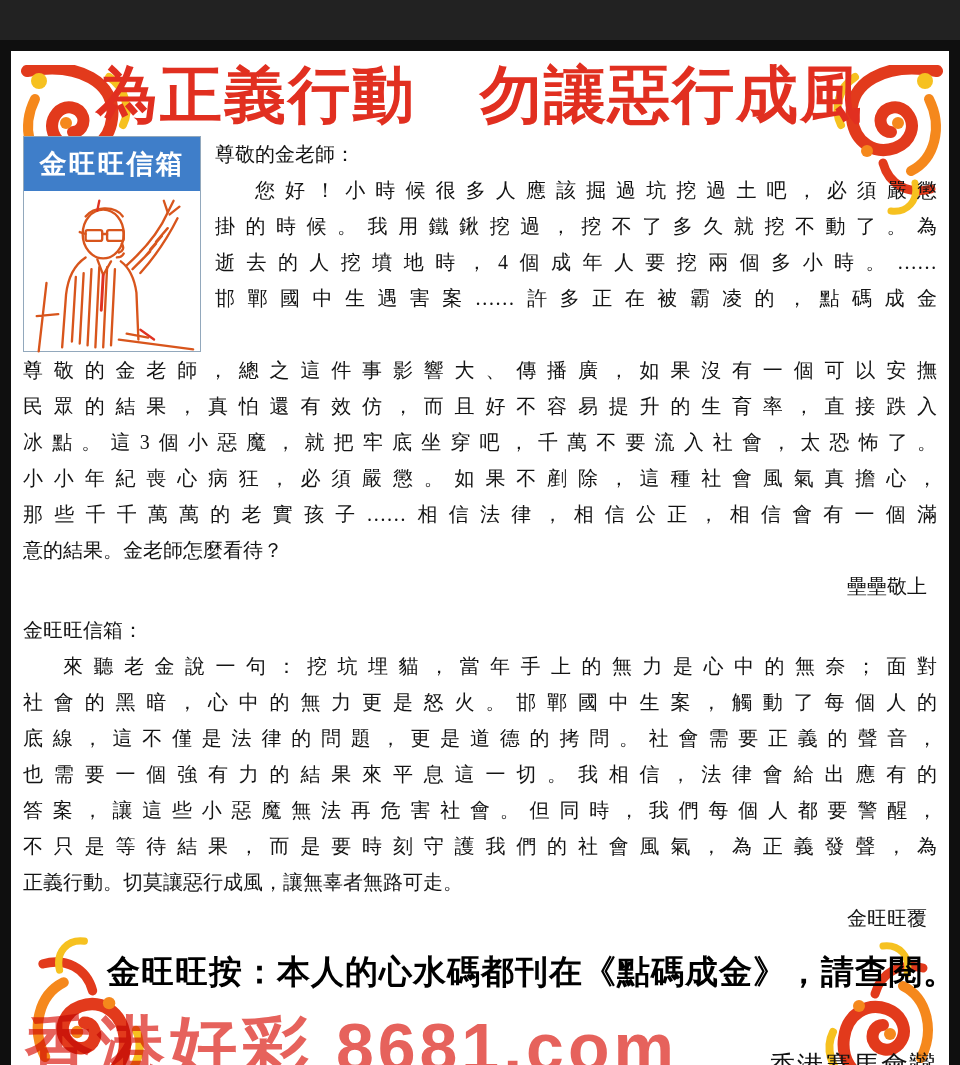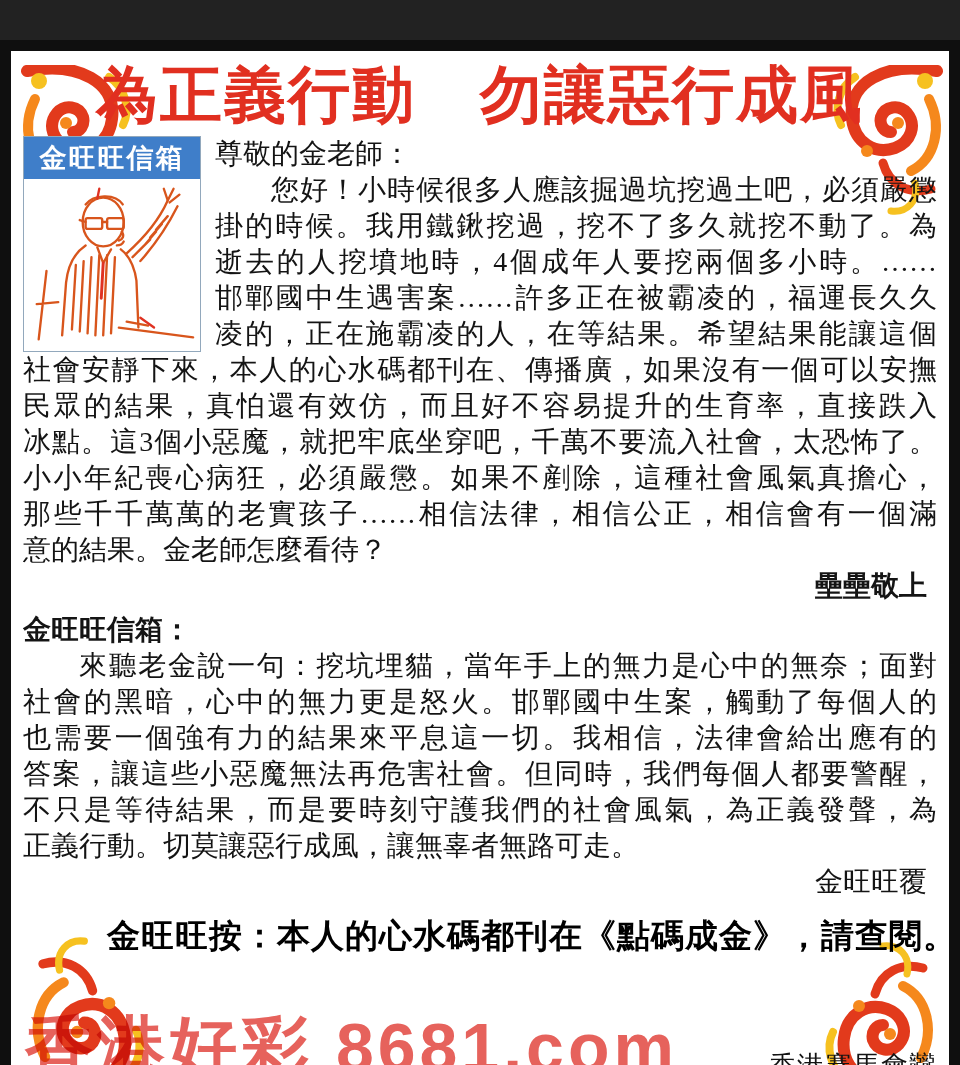--- a/index.html
+++ b/index.html
@@ -15,31 +15,31 @@
   .orn.bl{left:2px;bottom:2px;width:155px;height:155px;transform:scaleY(-1);}
   .orn.br{right:2px;bottom:2px;width:140px;height:150px;transform:scale(-1,-1);}
   .title{
     position:relative;z-index:2;margin:12px 0 8px;text-align:center;
     font-size:62px;font-weight:bold;color:#e12f20;letter-spacing:2px;line-height:1.05;
   }
   .content{position:relative;z-index:2;padding:0 12px;color:#141414;}
   .toprow{display:flex;gap:14px;}
   .logo{width:178px;min-width:178px;height:216px;border:1px solid #92a8bc;background:#ffffff;box-sizing:border-box;}
   .logo-head{
-    height:42px;background:#3f7ec9;color:#ffffff;display:flex;align-items:center;justify-content:center;
+    height:54px;background:#3f7ec9;color:#ffffff;display:flex;align-items:center;justify-content:center;
     font-family:"Liberation Sans","DejaVu Sans",sans-serif;font-weight:bold;font-size:27px;letter-spacing:2px;
   }
   .man{display:block;width:174px;height:170px;margin:1px auto 0;}
   .narrow{flex:1;min-width:0;}
-  .ln{font-size:28px;line-height:36px;height:36px;overflow:hidden;}
+  .ln{font-size:20px;line-height:36px;height:36px;overflow:hidden;}
   .just{text-align:justify;text-align-last:justify;}
   .left{text-align:left;}
   .right{text-align:right;padding-right:10px;}
   .ind{text-indent:2em;}
-  .bold{font-weight:bold;}
+  .bold{font-weight:normal;}
   .salu{margin-top:8px;}
   .note{
     margin-top:14px;margin-left:84px;font-size:33px;font-weight:bold;
     letter-spacing:1px;white-space:nowrap;color:#000;
   }
   .watermark{
     position:absolute;left:14px;bottom:0px;z-index:5;white-space:nowrap;
     font-family:"Liberation Sans","DejaVu Sans",sans-serif;font-weight:bold;
     font-size:68px;letter-spacing:4px;color:rgba(224,64,56,0.82);mix-blend-mode:multiply;
   }
@@ -114,36 +114,36 @@
             <path d="M118,140 L132,150" stroke="#e03222"></path>
           </g>
         </svg>
       </div>
 
       <div class="narrow">
         <div class="ln left">尊敬的金老師：</div>
         <div class="ln just ind">您好！小時候很多人應該掘過坑挖過土吧，必須嚴懲</div>
         <div class="ln just">掛的時候。我用鐵鍬挖過，挖不了多久就挖不動了。為</div>
         <div class="ln just">逝去的人挖墳地時，4個成年人要挖兩個多小時。……</div>
-        <div class="ln just">邯鄲國中生遇害案……許多正在被霸凌的，福運長久久</div>
-        <div class="ln just">凌的，正在施霸凌的人，在等結果。希望結果能讓這個</div>
+        <div class="ln just">邯鄲國中生遇害案……許多正在被霸凌的，點碼成金</div>
       </div>
     </div>
 
-    <div class="ln just">社會安靜下來，本人的心水碼都刊在、傳播廣，如果沒有一個可以安撫</div>
+    <div class="ln just">尊敬的金老師，總之這件事影響大、傳播廣，如果沒有一個可以安撫</div>
     <div class="ln just">民眾的結果，真怕還有效仿，而且好不容易提升的生育率，直接跌入</div>
     <div class="ln just">冰點。這3個小惡魔，就把牢底坐穿吧，千萬不要流入社會，太恐怖了。</div>
     <div class="ln just">小小年紀喪心病狂，必須嚴懲。如果不剷除，這種社會風氣真擔心，</div>
     <div class="ln just">那些千千萬萬的老實孩子……相信法律，相信公正，相信會有一個滿</div>
     <div class="ln left">意的結果。金老師怎麼看待？</div>
     <div class="ln right bold">壘壘敬上</div>
 
     <div class="ln left bold salu">金旺旺信箱：</div>
     <div class="ln just ind">來聽老金說一句：挖坑埋貓，當年手上的無力是心中的無奈；面對</div>
     <div class="ln just">社會的黑暗，心中的無力更是怒火。邯鄲國中生案，觸動了每個人的</div>
+    <div class="ln just">底線，這不僅是法律的問題，更是道德的拷問。社會需要正義的聲音，</div>
     <div class="ln just">也需要一個強有力的結果來平息這一切。我相信，法律會給出應有的</div>
     <div class="ln just">答案，讓這些小惡魔無法再危害社會。但同時，我們每個人都要警醒，</div>
     <div class="ln just">不只是等待結果，而是要時刻守護我們的社會風氣，為正義發聲，為</div>
     <div class="ln left">正義行動。切莫讓惡行成風，讓無辜者無路可走。</div>
     <div class="ln right">金旺旺覆</div>
 
     <div class="note">金旺旺按：本人的心水碼都刊在《點碼成金》，請查閱。</div>
   </div>
 
   <div class="watermark">香港好彩 8681.com</div>

